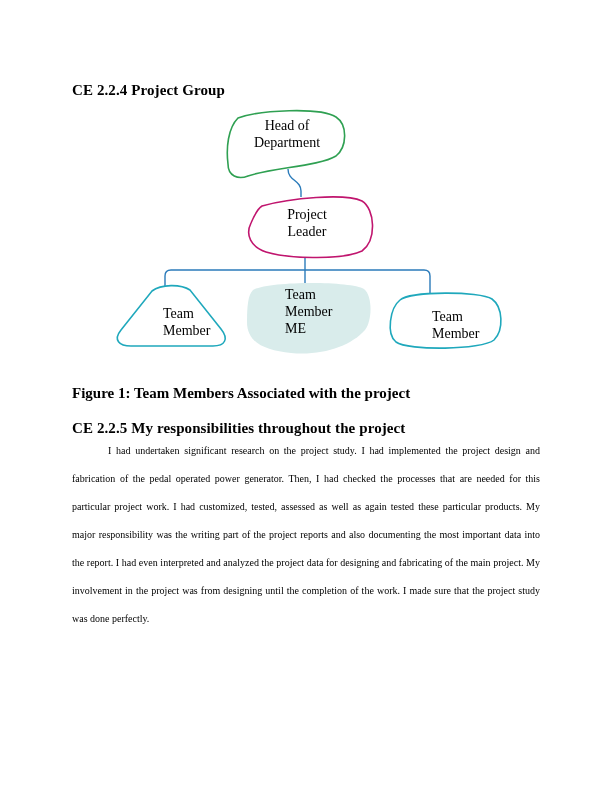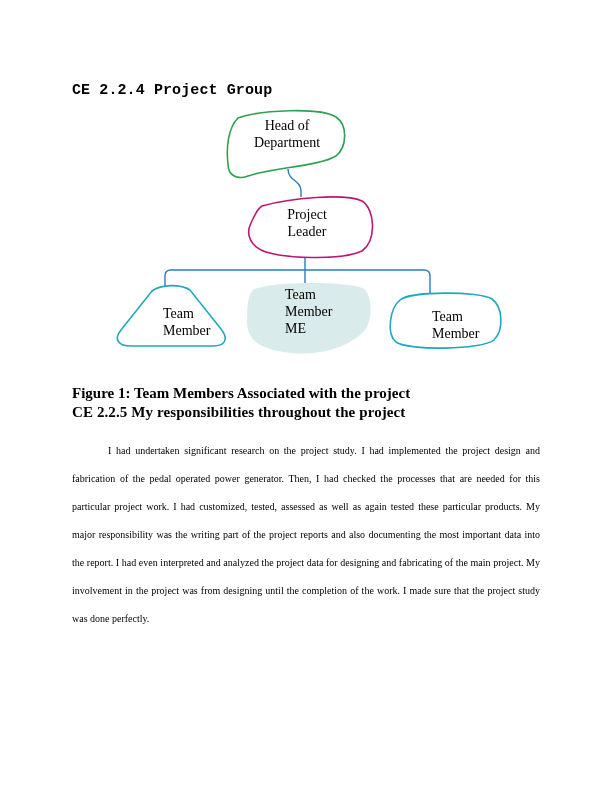--- a/index.html
+++ b/index.html
@@ -13,22 +13,22 @@
     font-family: "Liberation Serif", serif;
     color: #000000;
     overflow: hidden;
   }
   .heading {
     position: absolute;
     font-size: 15px;
     font-weight: bold;
     letter-spacing: 0.1px;
   }
-  #heading1 { left: 72px; top: 82px; font-family: Liberation Mono, monospace; }
-  #heading2 { left: 72px; top: 404px; }
+  #heading1 { left: 72px; top: 82px; }
+  #heading2 { left: 72px; top: 420px; }
   .figure-caption {
     position: absolute;
     left: 72px;
     top: 385px;
     width: 468px;
     text-align: left;
     font-size: 15px;
     font-weight: bold;
   }
   .diagram-svg {

